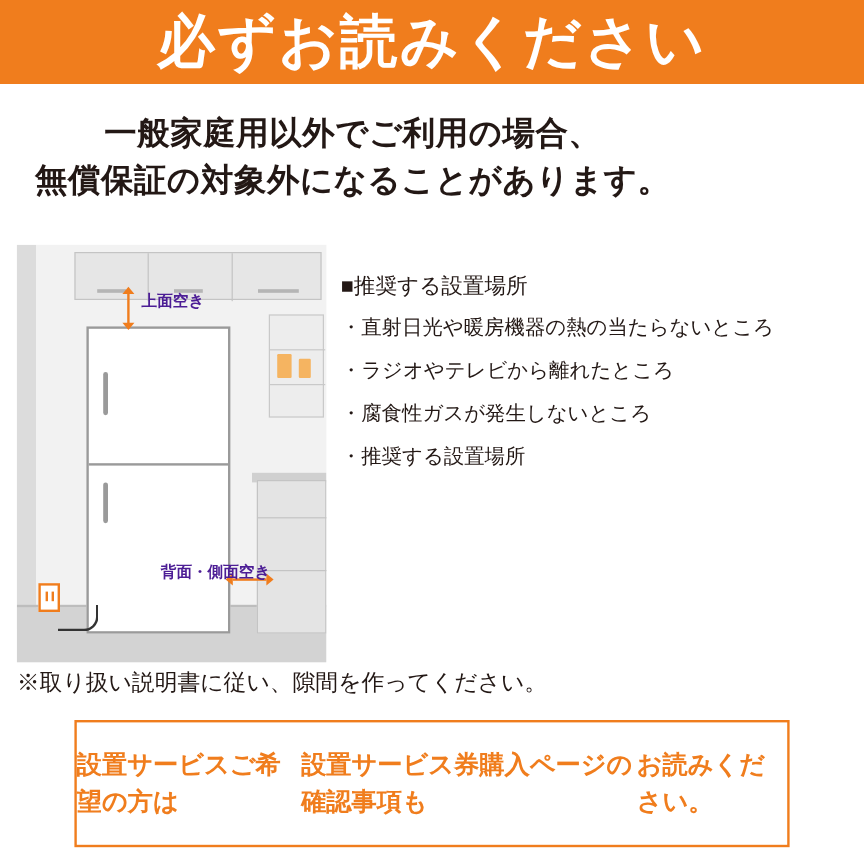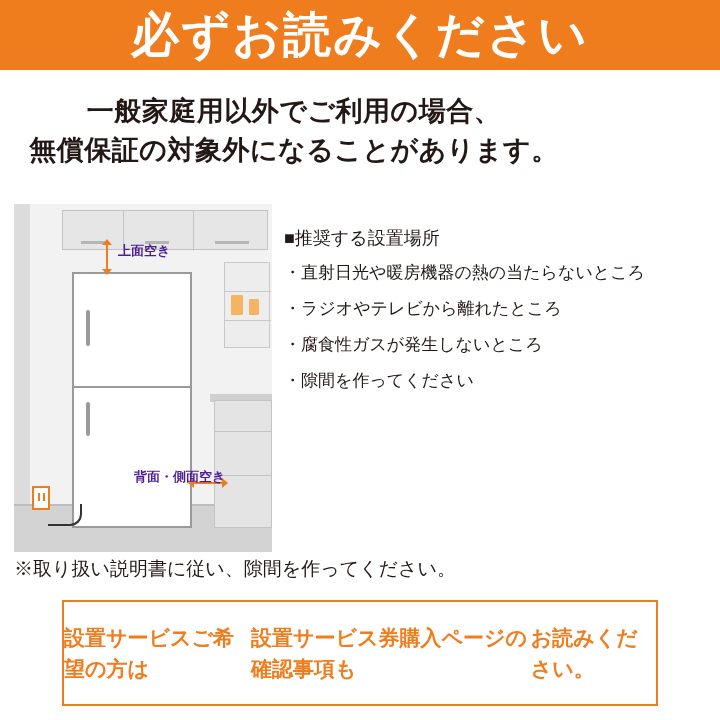--- a/index.html
+++ b/index.html
@@ -288,21 +288,21 @@
 
       <div class="arrow-h"></div>
       <div class="lbl lbl-back">背面・側面空き</div>
     </div>
 
     <div class="list-area">
       <div class="list-head">■推奨する設置場所</div>
       <div class="list-item">・直射日光や暖房機器の熱の当たらないところ</div>
       <div class="list-item">・ラジオやテレビから離れたところ</div>
       <div class="list-item">・腐食性ガスが発生しないところ</div>
-      <div class="list-item">・隙間を作ってください</div>
+      <div class="list-item">・推奨する設置場所</div>
     </div>
 
   </div>
 
   <div class="note">※取り扱い説明書に従い、隙間を作ってください。</div>
 
   <div class="footer-box">
     <div class="footer-line">設置サービスご希望の方は</div>
     <div class="footer-line">設置サービス券購入ページの確認事項も</div>
     <div class="footer-line">お読みください。</div>

